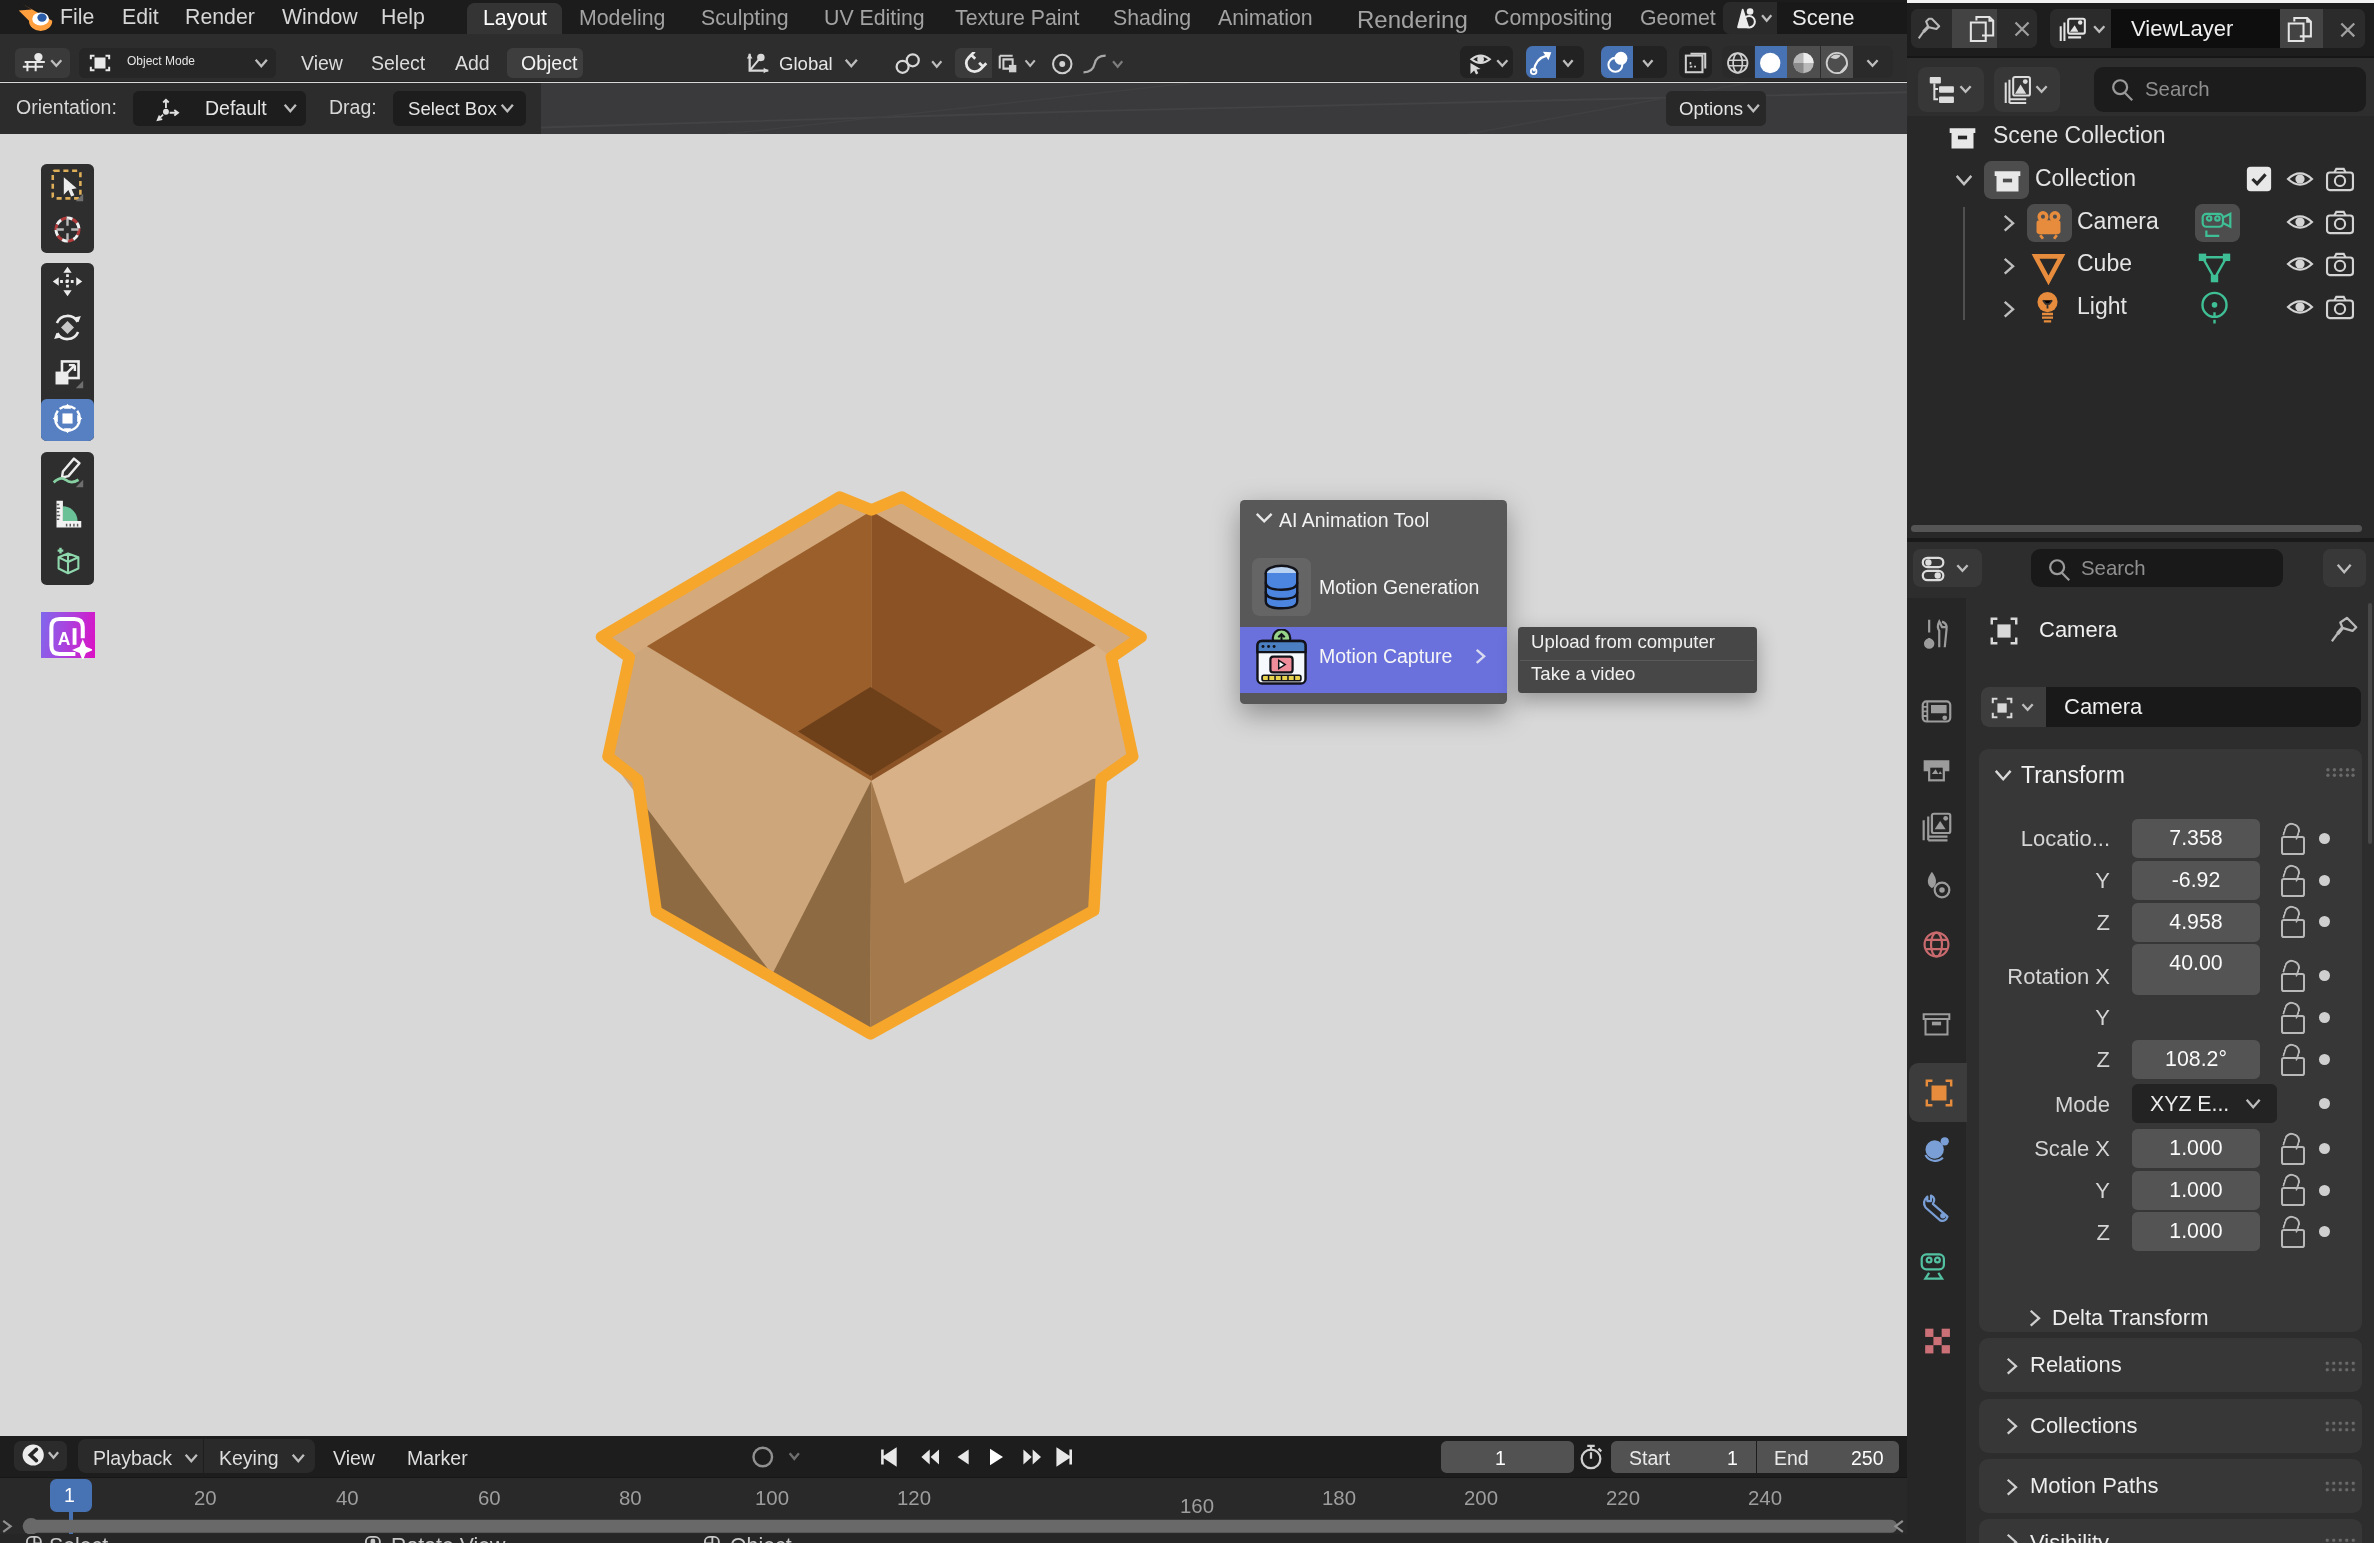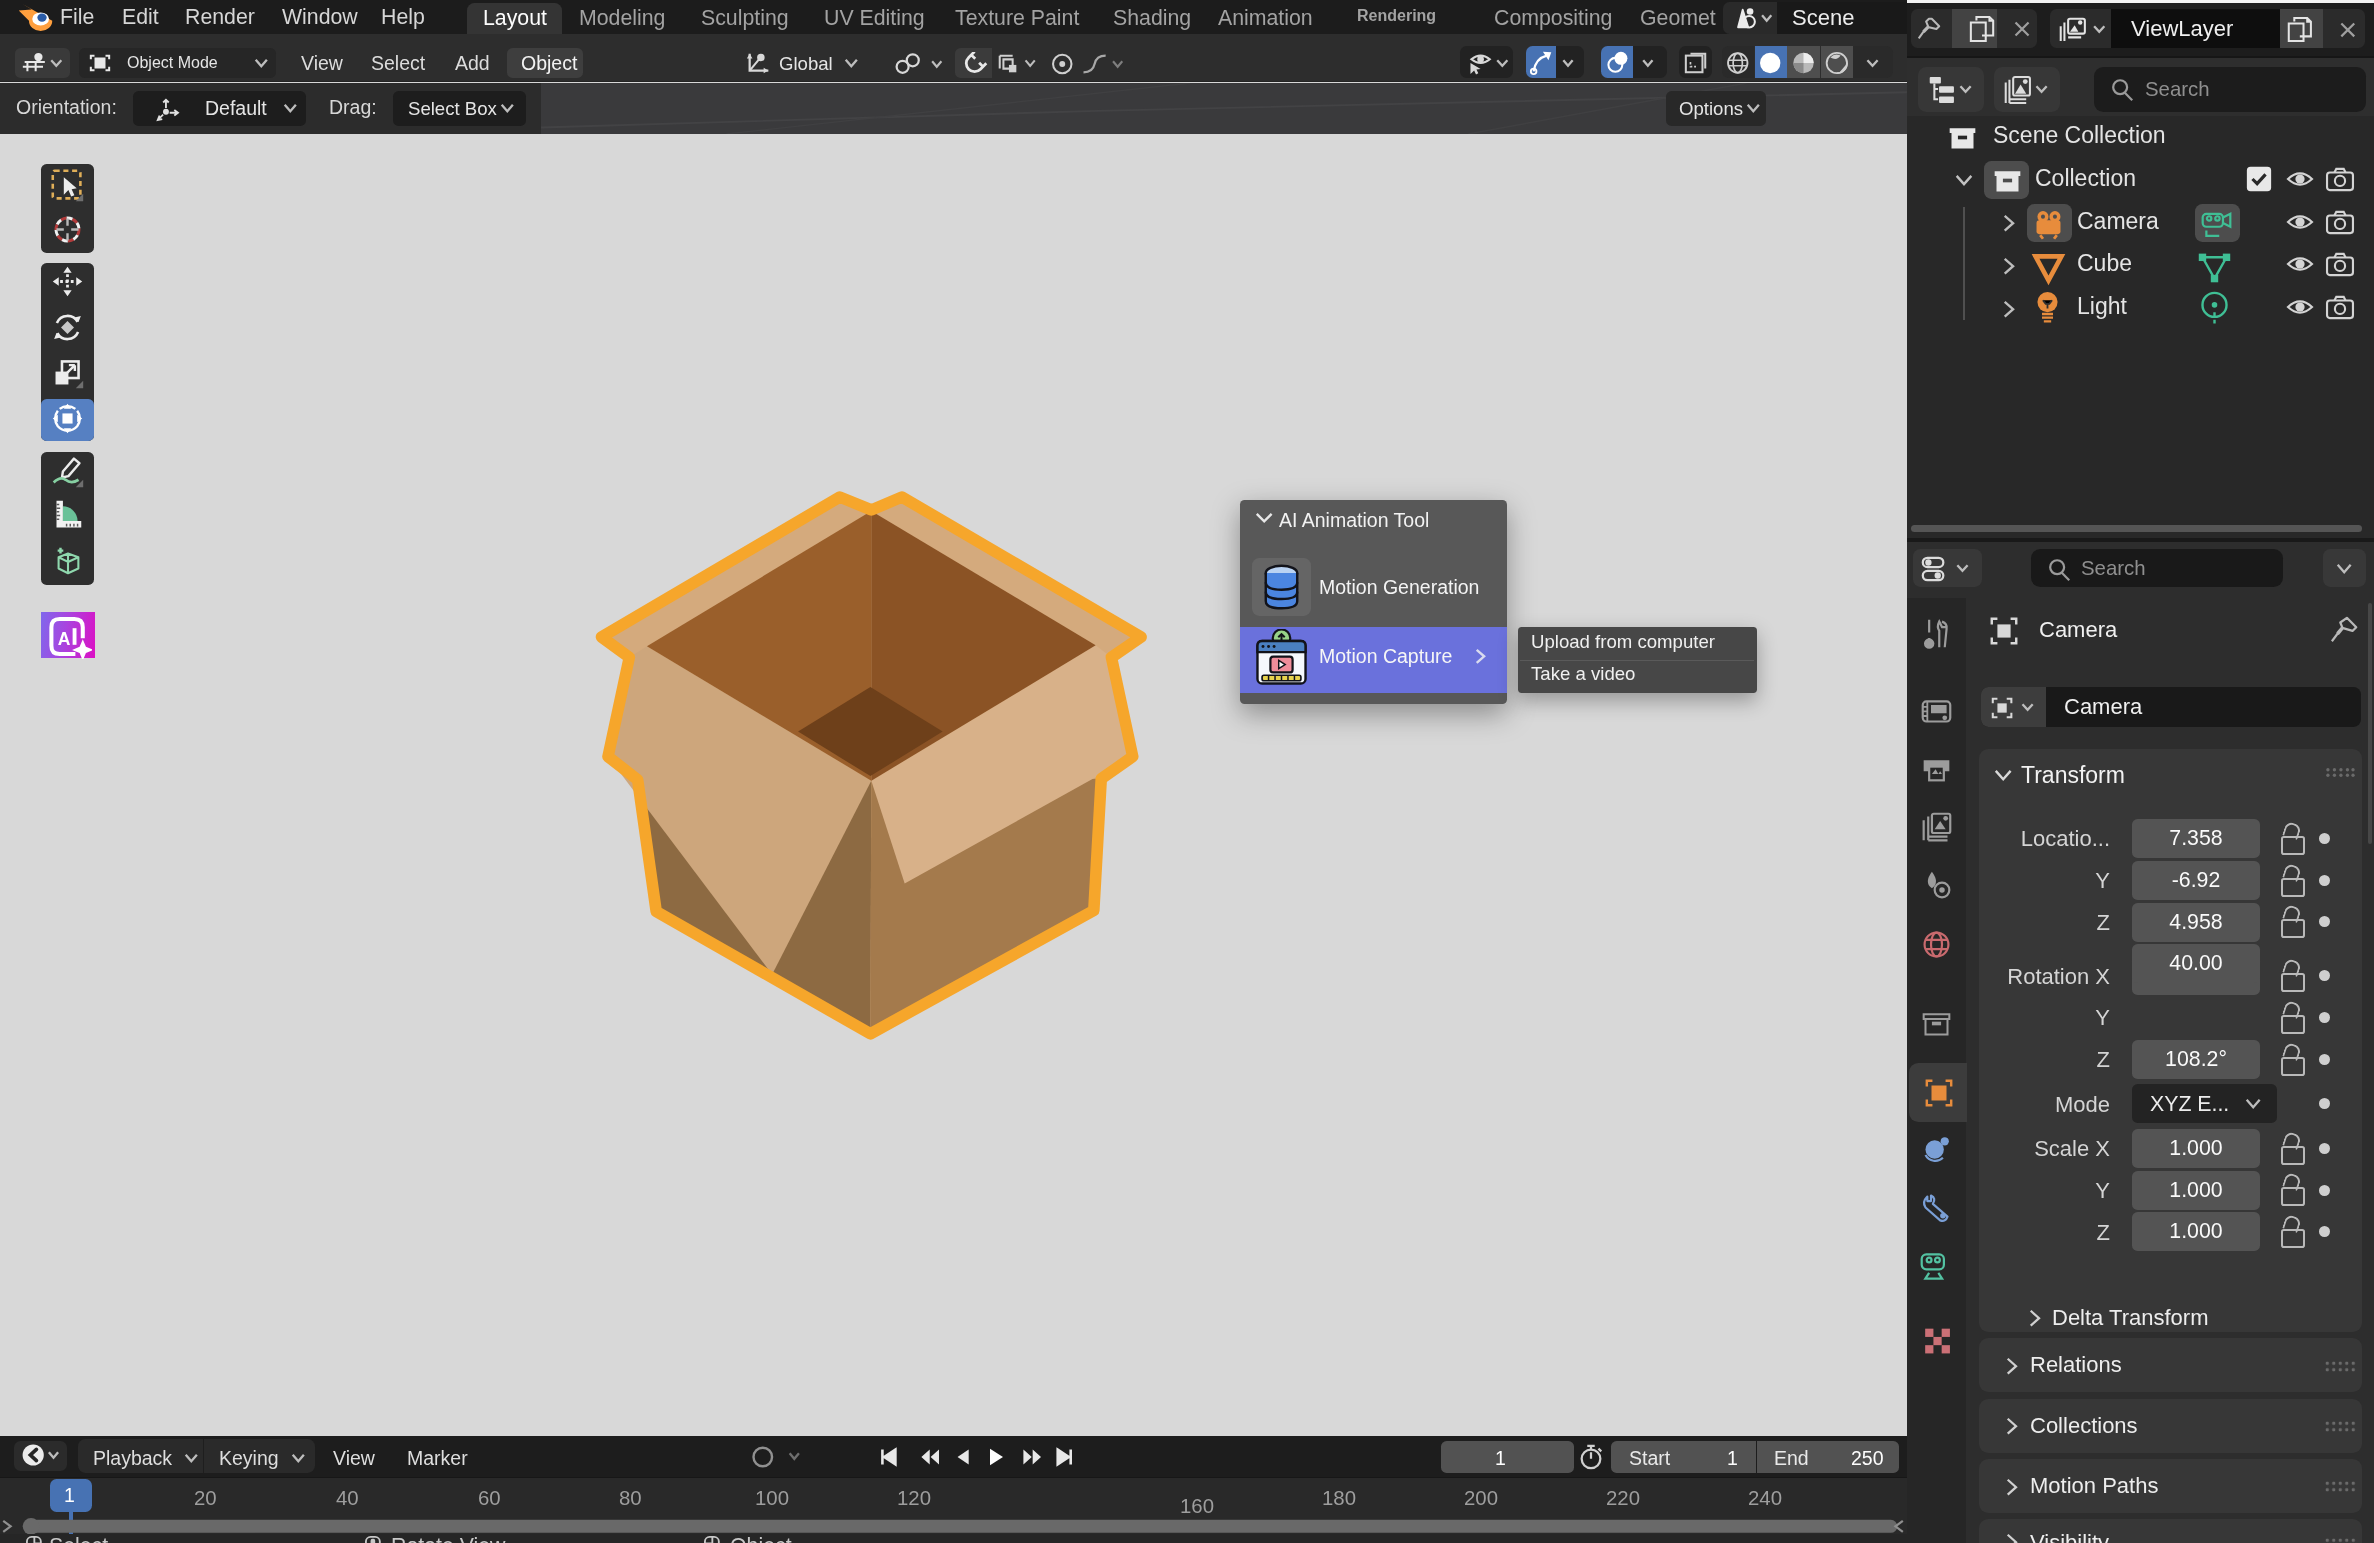--- a/index.html
+++ b/index.html
@@ -33,21 +33,21 @@
 <div class="txt" style="left:282px;top:7.4px;color:#d6d6d6;font-size:21.3px;">Window</div>
 <div class="txt" style="left:381px;top:7.4px;color:#d6d6d6;font-size:21.3px;">Help</div>
 <div class="abs" style="left:467px;top:2.8px;width:95px;height:32px;background:#343434;border-radius:7.4px 7.4px 0 0;"></div>
 <div class="txt" style="left:483px;top:8.3px;color:#fdfdfd;font-size:21.3px;">Layout</div>
 <div class="txt" style="left:579px;top:8.3px;color:#a3a3a3;font-size:21.3px;">Modeling</div>
 <div class="txt" style="left:701px;top:8.3px;color:#a3a3a3;font-size:21.3px;">Sculpting</div>
 <div class="txt" style="left:824px;top:8.3px;color:#a3a3a3;font-size:21.3px;">UV Editing</div>
 <div class="txt" style="left:955px;top:8.3px;color:#a3a3a3;font-size:21.3px;">Texture Paint</div>
 <div class="txt" style="left:1113px;top:8.3px;color:#a3a3a3;font-size:21.3px;">Shading</div>
 <div class="txt" style="left:1218px;top:8.3px;color:#a3a3a3;font-size:21.3px;">Animation</div>
-<div class="txt" style="left:1357px;top:8.3px;color:#a3a3a3;font-size:16px;font-weight:bold;">Rendering</div>
+<div class="txt" style="left:1357px;top:8.3px;color:#a3a3a3;font-size:24px;">Rendering</div>
 <div class="txt" style="left:1494px;top:8.3px;color:#a3a3a3;font-size:21.3px;">Compositing</div>
 <div class="txt" style="left:1640px;top:8.3px;color:#a3a3a3;font-size:21.3px;">Geomet</div>
 
 <div class="abs" style="left:1723px;top:1.9px;width:54px;height:32px;background:#2a2a2a;border-radius:6.5px 0 0 6.5px;"></div>
 <div class="abs" style="left:1777px;top:1.9px;width:130px;height:32px;background:#191919;"></div>
 <svg class="abs" style="left:1727px;top:4.6px;" width="48" height="26" viewBox="0 0 52 28">
   <path d="M 12 24 L 17 5 L 23 24 Z" fill="#ececec" stroke="#ececec" stroke-width="2" stroke-linejoin="round"></path>
   <circle cx="25" cy="7" r="3.6" fill="#ececec"></circle>
   <circle cx="24" cy="18" r="6.2" fill="none" stroke="#ececec" stroke-width="2.2"></circle>
   <path d="M 38 11 l 5 6 l 5 -6" fill="none" stroke="#bdbdbd" stroke-width="2.5"></path>
@@ -61,21 +61,21 @@
   <circle cx="20" cy="5.5" r="4.5" fill="#e8e8e8"></circle>
   <path d="M 3 16 L 25 16 M 8 11 L 8 21 M 17 11 L 17 21 M 5 11 L 27 11" stroke="#e8e8e8" stroke-width="2.2" fill="none"></path>
   <path d="M 34 9 l 5.5 6 l 5.5 -6" fill="none" stroke="#bdbdbd" stroke-width="2.5"></path>
 </svg>
 
 <div class="abs" style="left:79px;top:48px;width:197px;height:30px;background:#262626;border-radius:5.6px;"></div>
 <svg class="abs" style="left:87px;top:52px;" width="26" height="22" viewBox="0 0 28 24">
   <rect x="8" y="6" width="12" height="12" fill="#e8e8e8"></rect>
   <path d="M 4 8 L 4 4 L 8 4 M 20 4 L 24 4 L 24 8 M 24 16 L 24 20 L 20 20 M 8 20 L 4 20 L 4 16" stroke="#e8e8e8" stroke-width="2.2" fill="none"></path>
 </svg>
-<div class="txt" style="left:127px;top:55px;color:#e5e5e5;font-size:16px;">Object Mode</div>
+<div class="txt" style="left:127px;top:55px;color:#e5e5e5;font-size:12px;">Object Mode</div>
 <svg class="abs" style="left:252px;top:57px;" width="18.6" height="13" viewBox="0 0 20 14">
     <path d="M 4 3 l 6 7 l 6 -7" fill="none" stroke="#bdbdbd" stroke-width="2.5"></path>
   </svg>
 <div class="txt" style="left:301px;top:54px;color:#dcdcdc;">View</div>
 <div class="txt" style="left:371px;top:54px;color:#dcdcdc;">Select</div>
 <div class="txt" style="left:455px;top:54px;color:#dcdcdc;">Add</div>
 <div class="abs" style="left:507px;top:48px;width:76px;height:30px;background:#3e3e3e;border-radius:5.6px;"></div>
 <div class="txt" style="left:521px;top:54px;color:#f2f2f2;">Object</div>
 
 <svg class="abs" style="left:744px;top:50px;" width="30" height="28" viewBox="0 0 32 30">

